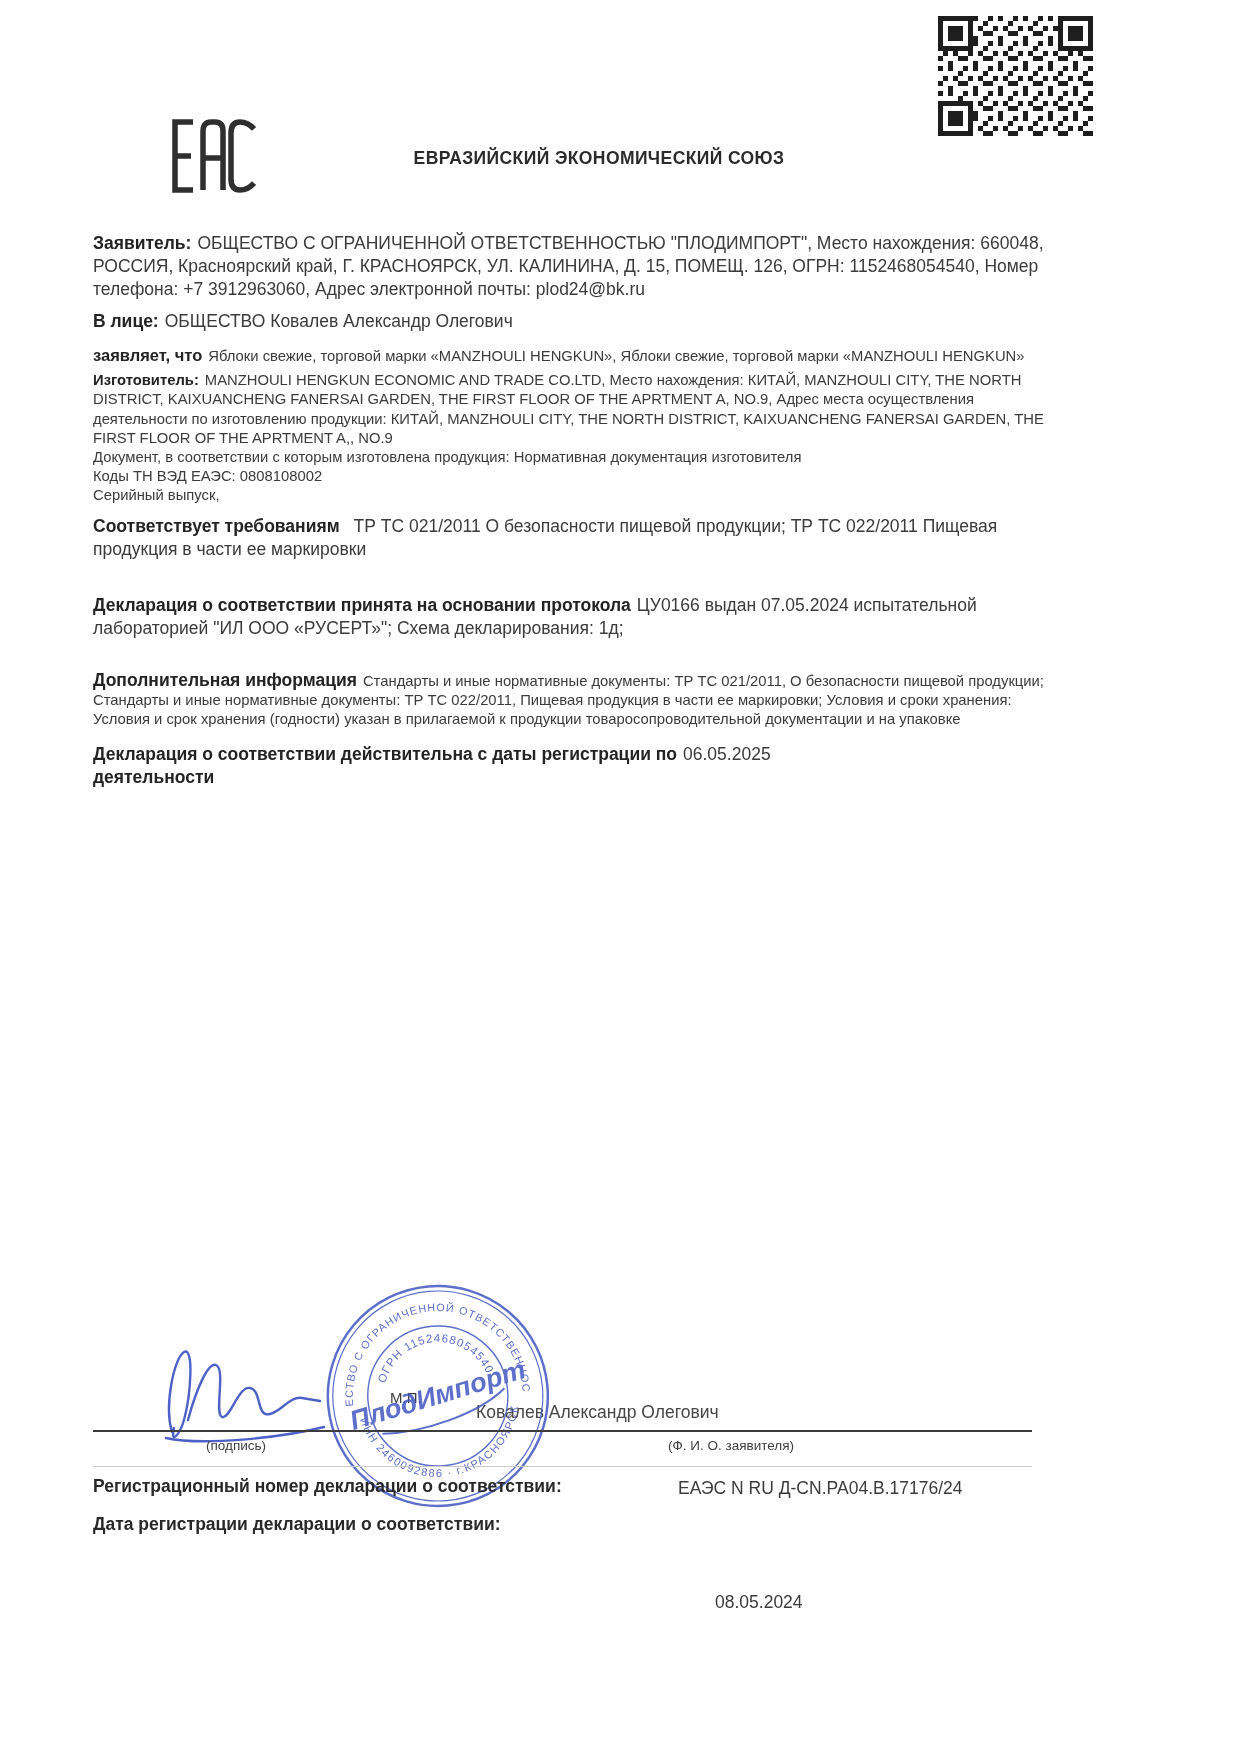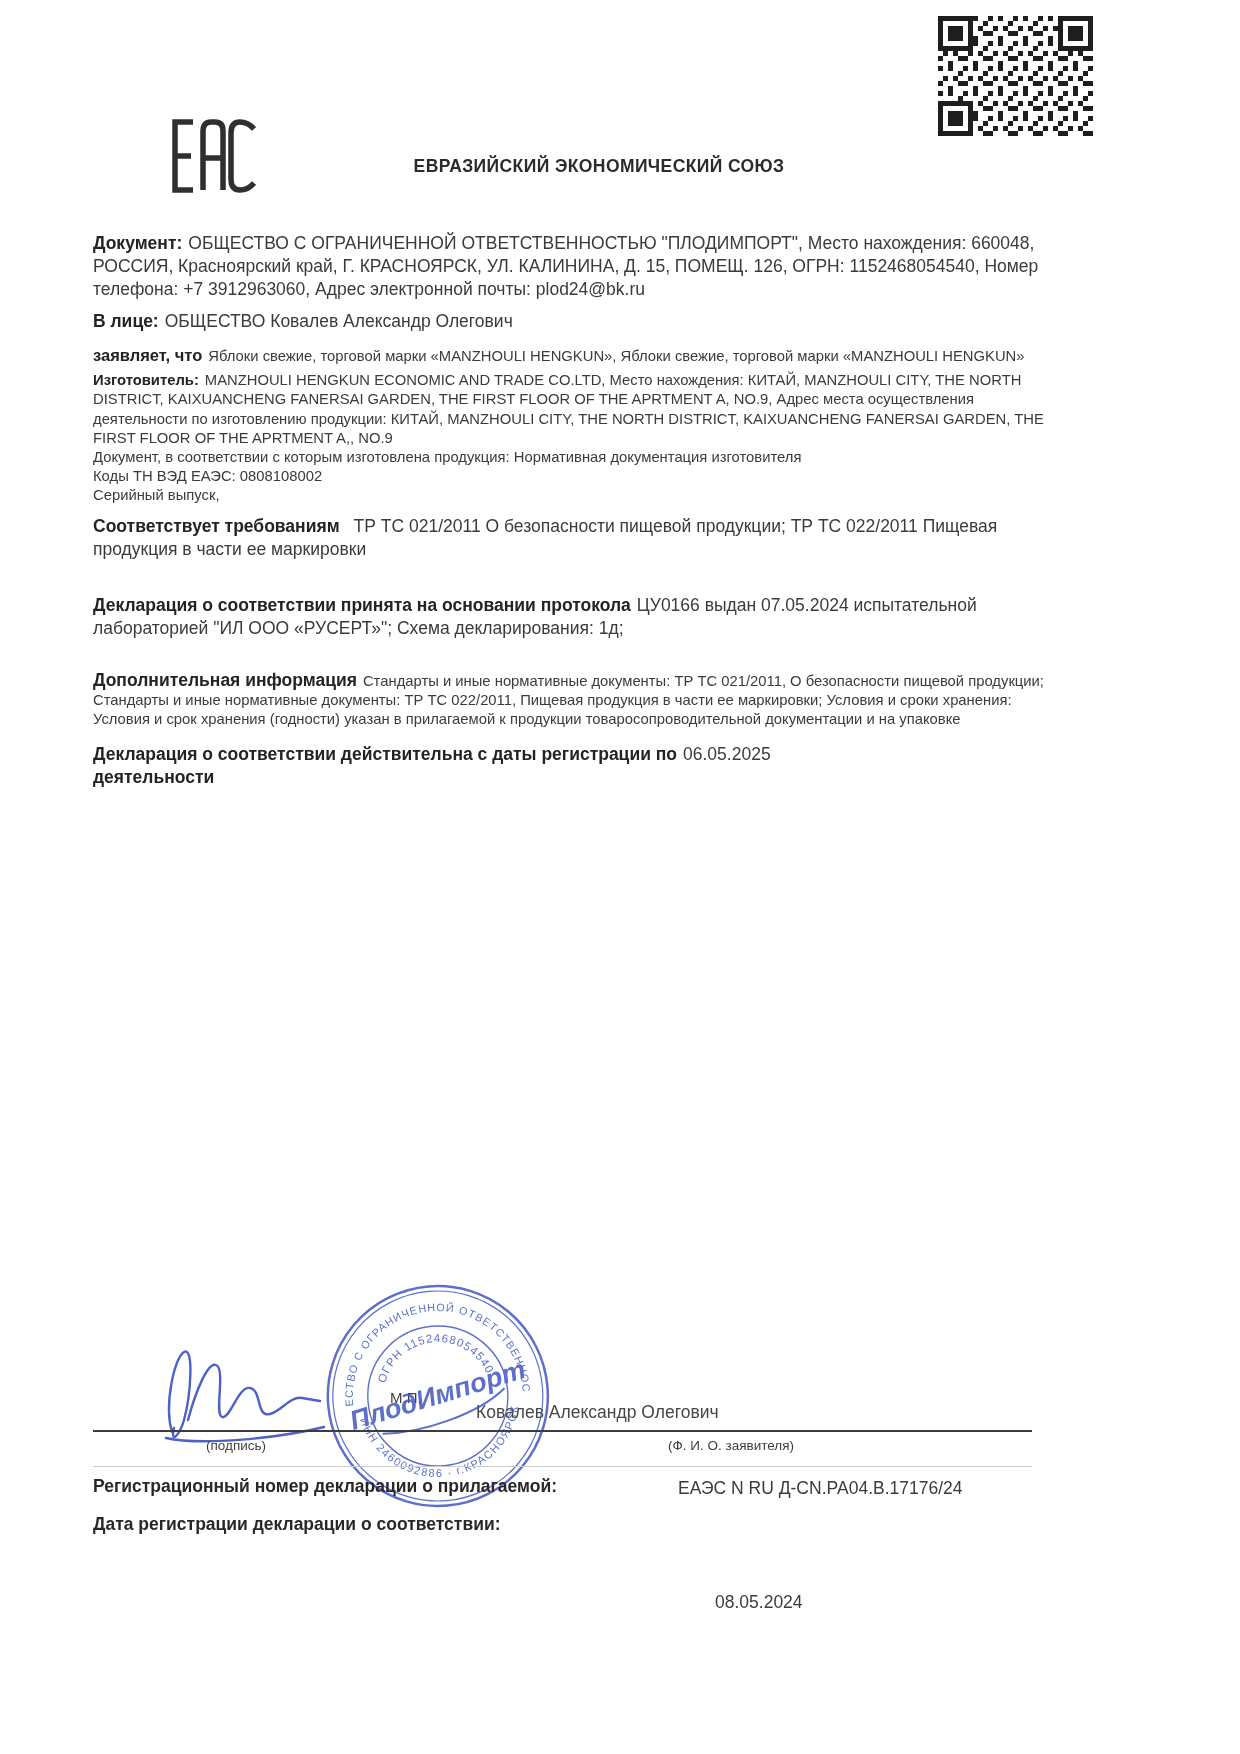--- a/index.html
+++ b/index.html
@@ -79,25 +79,25 @@
       <rect x="25" y="1" width="5" height="5"></rect>
       <rect x="1" y="18" width="5" height="5"></rect>
     </g>
     <g fill="#1e1e1e">
       <rect x="2" y="2" width="3" height="3"></rect>
       <rect x="26" y="2" width="3" height="3"></rect>
       <rect x="2" y="19" width="3" height="3"></rect>
     </g>
   </svg>
 
-  <div class="hdr-title" style="top:156px;">ЕВРАЗИЙСКИЙ ЭКОНОМИЧЕСКИЙ СОЮЗ</div>
+  <div class="hdr-title" style="top:148px;">ЕВРАЗИЙСКИЙ ЭКОНОМИЧЕСКИЙ СОЮЗ</div>
 
   <div class="content">
 
-    <p class="para big"><b class="lbl">Документ:</b><span>ОБЩЕСТВО С ОГРАНИЧЕННОЙ ОТВЕТСТВЕННОСТЬЮ "ПЛОДИМПОРТ", Место нахождения: 660048, РОССИЯ,  Красноярский край, Г. КРАСНОЯРСК, УЛ. КАЛИНИНА, Д. 15, ПОМЕЩ. 126, ОГРН: 1152468054540, Номер телефона: +7 3912963060, Адрес электронной почты: plod24@bk.ru</span></p>
+    <p class="para big"><b class="lbl">Заявитель:</b><span>ОБЩЕСТВО С ОГРАНИЧЕННОЙ ОТВЕТСТВЕННОСТЬЮ "ПЛОДИМПОРТ", Место нахождения: 660048, РОССИЯ,  Красноярский край, Г. КРАСНОЯРСК, УЛ. КАЛИНИНА, Д. 15, ПОМЕЩ. 126, ОГРН: 1152468054540, Номер телефона: +7 3912963060, Адрес электронной почты: plod24@bk.ru</span></p>
 
     <p class="para big" style="margin-top:9px;"><b class="lbl">В лице:</b><span>ОБЩЕСТВО Ковалев Александр Олегович</span></p>
 
     <p class="para small" style="margin-top:13px;"><b class="lbl lbl-big" style="font-size:16.5px;">заявляет, что</b><span>Яблоки свежие, торговой марки «MANZHOULI HENGKUN», Яблоки свежие, торговой марки «MANZHOULI HENGKUN»</span></p>
 
     <p class="para small" style="margin-top:5px;"><b class="lbl">Изготовитель:</b><span>MANZHOULI HENGKUN ECONOMIC AND TRADE CO.LTD, Место нахождения: КИТАЙ, MANZHOULI CITY, THE NORTH DISTRICT, KAIXUANCHENG FANERSAI GARDEN, THE FIRST FLOOR OF THE APRTMENT A, NO.9, Адрес места осуществления деятельности по изготовлению продукции: КИТАЙ, MANZHOULI CITY, THE NORTH DISTRICT, KAIXUANCHENG FANERSAI GARDEN, THE FIRST FLOOR OF THE APRTMENT A,, NO.9</span></p>
 
     <p class="para small">Документ, в соответствии с которым изготовлена продукция: Нормативная документация изготовителя</p>
     <p class="para small">Коды ТН ВЭД ЕАЭС: 0808108002</p>
     <p class="para small">Серийный выпуск,</p>
@@ -146,18 +146,18 @@
       </g>
     </svg>
   </div>
 
   <div class="sig-line"></div>
   <div class="cap" style="left:206px; top:1438px;">(подпись)</div>
   <div class="cap" style="left:668px; top:1438px;">(Ф. И. О. заявителя)</div>
 
   <div class="faint-line"></div>
 
-  <div class="reg-label" style="top:1476px;">Регистрационный номер декларации о прилагаемой:</div>
+  <div class="reg-label" style="top:1476px;">Регистрационный номер декларации о соответствии:</div>
   <div class="reg-value" style="top:1478px;">ЕАЭС N RU Д-CN.РА04.В.17176/24</div>
   <div class="reg-label" style="top:1514px;">Дата регистрации декларации о соответствии:</div>
   <div class="reg-value" style="top:1592px;margin-left:37px;">08.05.2024</div>
 
 </div>
 
 </body></html>

